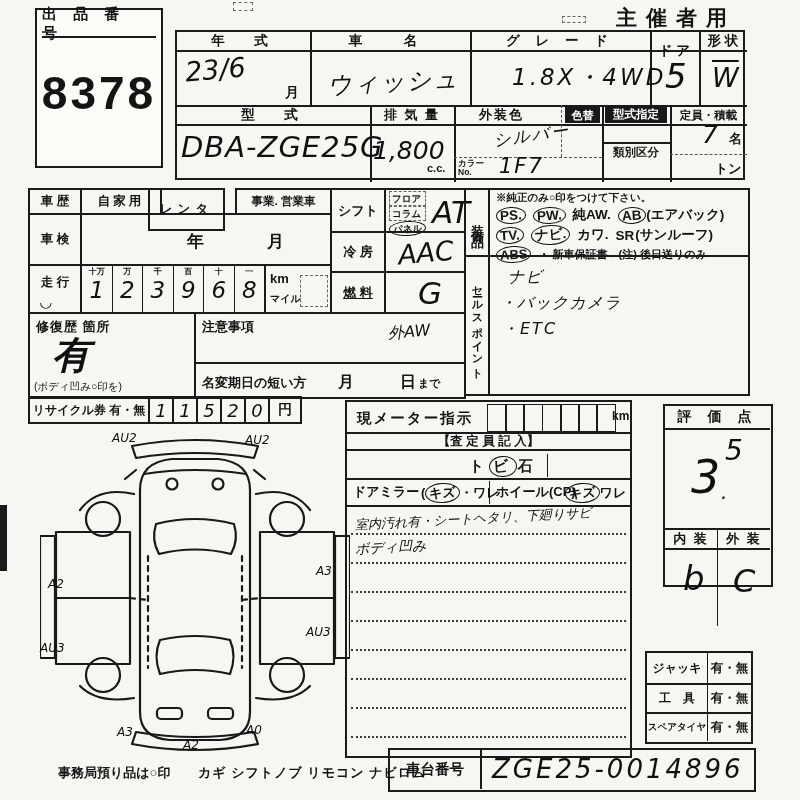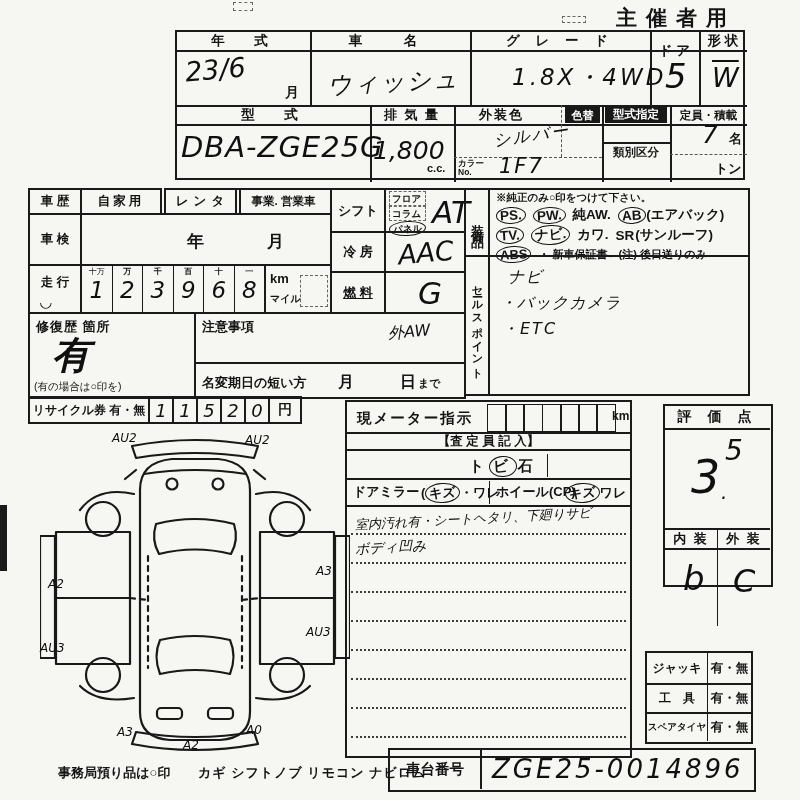--- a/index.html
+++ b/index.html
@@ -26,20 +26,24 @@
 </style>
 </head>
 <body>
 
 <div class="page">
 
   <div class="c dashbox" style="left:233px;top:2px;width:20px;height:9px;"></div>
   <div class="c dashbox" style="left:562px;top:16px;width:24px;height:7px;"></div>
   <div class="c hdr" style="left:616px;top:4px;width:176px;font-size:21px;letter-spacing:9px;">主催者用</div>
 
+  <div class="c bd3" style="left:35px;top:8px;width:128px;height:160px;background:#fbfbf8;">
+    <div class="c hdr ctr" style="left:5px;top:2px;right:5px;height:26px;font-size:15px;letter-spacing:6px;border-bottom:2.5px solid #1a1a1a;">出 品 番 号</div>
+    <div class="c ctr" style="left:0;top:48px;right:0;height:70px;font-size:46px;font-weight:600;letter-spacing:3px;">8378</div>
+  </div>
 
   <div class="c bd3" style="left:175px;top:30px;width:570px;height:150px;">
 
     <div class="c hdr ctr" style="left:0;top:0;width:133px;height:18px;font-size:13.5px;letter-spacing:8px;">年　式</div>
     <div class="c hdr ctr" style="left:133px;top:0;width:160px;height:18px;font-size:13.5px;letter-spacing:14px;">車　名</div>
     <div class="c hdr ctr" style="left:293px;top:0;width:180px;height:18px;font-size:13.5px;letter-spacing:6px;">グ レ ー ド</div>
     <div class="c hdr ctr" style="left:473px;top:0;width:49px;height:18px;font-size:13.5px;margin-top:10px;">ド ア</div>
     <div class="c hdr ctr" style="left:522px;top:0;width:48px;height:18px;font-size:13.5px;">形 状</div>
     <div class="c hl" style="left:0;top:18px;width:570px;"></div>
     <div class="c vl" style="left:133px;top:0;height:73px;"></div>
@@ -88,21 +92,21 @@
     <div class="c dashh" style="left:493px;top:122px;width:77px;"></div>
     <div class="c hdr" style="left:538px;top:128px;font-size:13px;">トン</div>
   </div>
 
   <div class="c bd" style="left:28px;top:188px;width:54px;height:27px;">
       <div class="ctr hdr" style="height:100%;font-size:12.5px;">車 歴</div>
     </div>
   <div class="c bd" style="left:80px;top:188px;width:82px;height:27px;">
       <div class="ctr hdr" style="height:100%;font-size:12.5px;letter-spacing:3px;">自家用</div>
     </div>
-  <div class="c bd" style="left:164px;top:188px;width:77px;height:27px;">
+  <div class="c bd" style="left:148px;top:188px;width:77px;height:43px;">
       <div class="ctr hdr" style="height:100%;font-size:12.5px;letter-spacing:5px;">レンタ</div>
     </div>
   <div class="c bd" style="left:235px;top:188px;width:97px;height:27px;">
       <div class="ctr hdr" style="height:100%;font-size:11.5px;">事業. 営業車</div>
     </div>
 
   <div class="c bd" style="left:28px;top:213px;width:54px;height:53px;">
       <div class="ctr hdr" style="height:100%;font-size:12.5px;">車 検</div>
     </div>
   <div class="c bd" style="left:80px;top:213px;width:252px;height:53px;">
@@ -110,21 +114,21 @@
     <span class="c hdr" style="left:185px;top:15px;font-size:17px;">月</span>
   </div>
 
   <div class="c bd" style="left:28px;top:264px;width:54px;height:50px;">
     <div class="ctr hdr" style="height:32px;font-size:12.5px;">走 行</div>
     <div class="hw" style="margin-left:10px;font-size:15px;line-height:8px;">◡</div>
   </div>
   <div class="c bd" style="left:80px;top:264px;width:186px;height:50px;">
     <div style="display:flex;height:100%;">
       <div style="flex:1;border-right:1.5px solid #1a1a1a;text-align:center;">
-          <div style="font-size:8px;font-weight:normal;">十万</div>
+          <div style="font-size:8px;font-weight:bold;">十万</div>
           <div class="hw" style="font-size:23px;">1</div>
         </div>
       <div style="flex:1;border-right:1.5px solid #1a1a1a;text-align:center;">
           <div style="font-size:8px;font-weight:bold;">万</div>
           <div class="hw" style="font-size:23px;">2</div>
         </div>
       <div style="flex:1;border-right:1.5px solid #1a1a1a;text-align:center;">
           <div style="font-size:8px;font-weight:bold;">千</div>
           <div class="hw" style="font-size:23px;">3</div>
         </div>
@@ -144,21 +148,21 @@
   </div>
   <div class="c bd" style="left:264px;top:264px;width:68px;height:50px;">
     <span class="c hdr" style="left:4px;top:5px;font-size:13px;">km</span>
     <span class="c" style="left:4px;top:26px;font-size:10px;font-weight:bold;">マイル</span>
     <div class="c dashbox" style="left:34px;top:9px;width:28px;height:32px;"></div>
   </div>
 
   <div class="c bd" style="left:28px;top:312px;width:168px;height:87px;">
     <div class="c hdr" style="left:6px;top:4px;font-size:13px;letter-spacing:1px;">修復歴 箇所</div>
     <div class="c hw" style="left:22px;top:16px;font-size:38px;font-weight:bold;">有</div>
-    <div class="c" style="left:4px;top:66px;font-size:10.5px;">(有の場合は○印を)</div>
+    <div class="c" style="left:4px;top:66px;font-size:10.5px;">(ボディ凹み○印を)</div>
   </div>
   <div class="c bd" style="left:194px;top:312px;width:272px;height:52px;">
     <div class="c hdr" style="left:6px;top:4px;font-size:13px;">注意事項</div>
     <div class="c hw r-5" style="left:192px;top:8px;font-size:16px;">外AW</div>
   </div>
   <div class="c bd" style="left:194px;top:362px;width:272px;height:37px;">
     <div class="c hdr" style="left:6px;top:10px;font-size:13px;">名変期日の短い方</div>
     <span class="c hdr" style="left:142px;top:8px;font-size:16px;">月</span>
     <span class="c hdr" style="left:204px;top:8px;font-size:16px;">日</span>
     <span class="c" style="left:222px;top:12px;font-size:11px;font-weight:bold;">まで</span>

